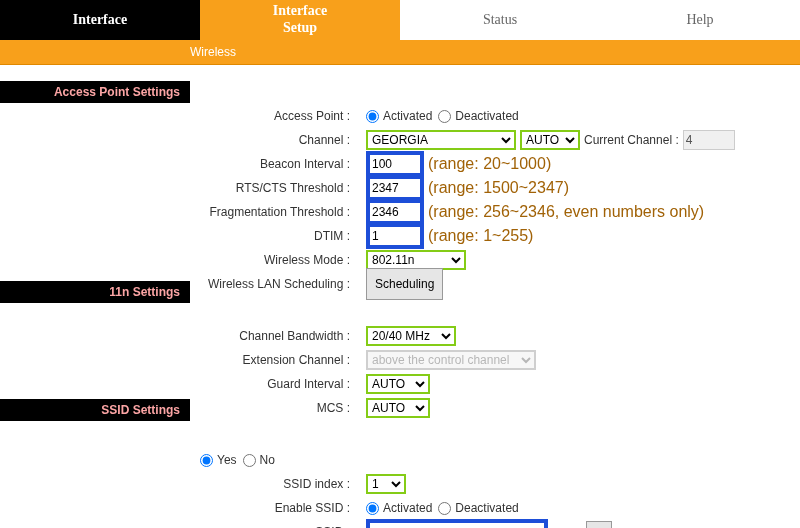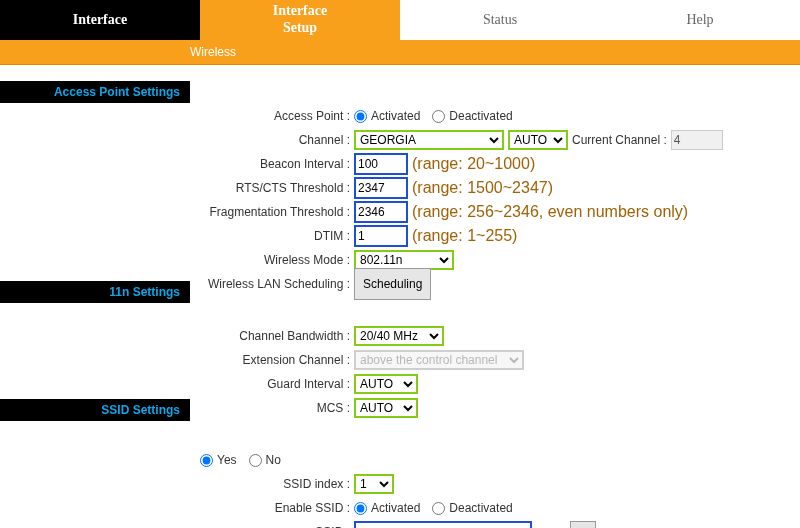--- a/index.html
+++ b/index.html
@@ -6,33 +6,33 @@
 .topnav { display: flex; height: 40px; font-family: Liberation Serif, serif; }
 .topnav .tab { flex: 1; display: flex; align-items: center; justify-content: center; font-size: 14px; cursor: pointer; }
 .topnav .tab.interface { background: #000; color: #fff; font-weight: bold; }
 .topnav .tab.setup { background: #f8a01b; color: #fff; font-weight: bold; line-height: 1.2; text-align: center; }
 .topnav .tab.status, .topnav .tab.help { background: #fff; color: #666; }
 .subnav { background: #f8a01b; height: 24px; display: flex; align-items: center; color: #fff; padding-left: 190px; font-size: 12px; border-bottom: 1px solid #e08800; }
 .subnav span { margin-right: 40px; }
 .content { display: flex; }
 .sidebar { width: 190px; flex-shrink: 0; }
 .sidebar .sep { height: 16px; }
-.sidebar .section-title { background: #000; color: #0ea5e9; font-weight: bold; padding: 4px 10px; text-align: right; font-size: 12px; }
+.sidebar .section-title { background: #000; color: #fca5a5; font-weight: bold; padding: 4px 10px; text-align: right; font-size: 12px; }
 .main { flex: 1; padding-left: 10px; }
-.row { display: flex; align-items: center; height: 22px; margin: 2px 0; }
+.row { display: flex; align-items: center; height: 22px; margin: 2px 0; gap: 12px; }
 .label { width: 150px; text-align: right; padding-right: 4px; font-size: 12px; color: #333; }
 .controls { display: flex; align-items: center; gap: 4px; }
-.controls input[type="text"] { font-size: 12px; padding: 1px 2px; border: 2px solid #1d4ed8; height: 16px; }
+.controls input[type="text"] { font-size: 12px; padding: 1px 2px; border: 4px solid #1d4ed8; height: 16px; }
 .controls select { font-size: 12px; border: 2px solid #84cc16; height: 20px; background: #fff; }
 .controls select.disabled { color: #999; border-color: #bbb; background: #f5f5f5; }
 .controls input[readonly] { background: #f0f0f0; border: 1px solid #ccc; color: #555; }
 .controls button { font-size: 12px; border: 1px solid #999; background: #e6e6e6; padding: 8px 8px; cursor: pointer; }
 .range { color: #a16207; font-size: 16px; }
 .radio-group { display: flex; align-items: center; gap: 2px; }
-.radio-group label { display: flex; align-items: center; gap: 2px; margin-right: 10px; cursor: pointer; }
+.radio-group label { display: flex; align-items: center; gap: 2px; margin-right: 4px; cursor: pointer; }
 .radio-group input { margin: 0 2px 0 0; }
 .ssid-input { width: 170px; }
 .emoji-btn { width: 24px; height: 20px; border: 1px solid #999; background: #e6e6e6; display: flex; align-items: center; justify-content: center; margin-left: 34px; cursor: pointer; font-size: 11px; }
 select.country { width: 150px; }
 select.auto { width: 60px; }
 input.small { width: 46px; }
 select.wmode { width: 100px; }
 select.bw { width: 90px; }
 select.ext { width: 170px; }
 select.guard { width: 64px; }

